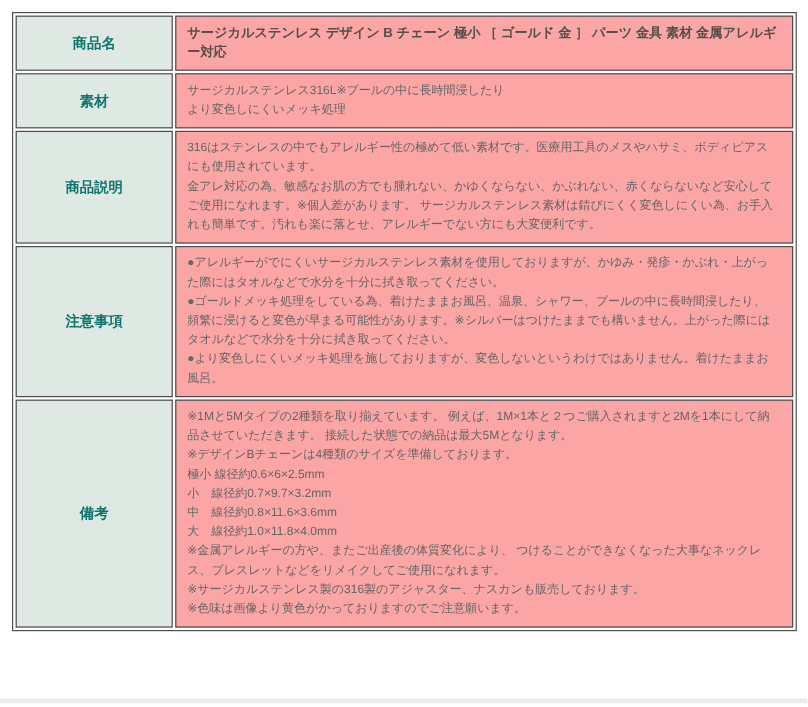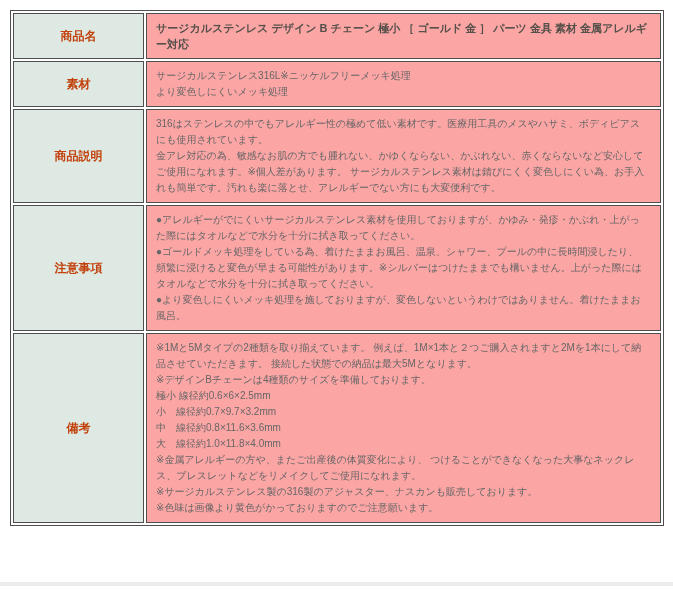--- a/index.html
+++ b/index.html
@@ -31,21 +31,21 @@
     vertical-align: middle;
     box-sizing: border-box;
   }
   td.label {
     width: 131px;
     background: #dde9e2;
     text-align: center;
     font-weight: bold;
     font-size: 12px;
     line-height: 16px;
-    color: #c2410c;
+    color: #0f766e;
     padding: 6px 4px;
   }
   td.value {
     background: #fca5a5;
     font-size: 10px;
     line-height: 16px;
     color: #666666;
     padding: 6px 12px 6px 9px;
   }
   tr.title-row td.value {
@@ -74,21 +74,21 @@
       <tbody>
         <tr class="title-row">
           <td class="label">商品名</td>
           <td class="value">
             <div class="line">サージカルステンレス デザイン B チェーン 極小 ［ ゴールド 金 ］ パーツ 金具 素材 金属アレルギー対応</div>
           </td>
         </tr>
         <tr>
           <td class="label">素材</td>
           <td class="value">
-            <div class="line">サージカルステンレス316L※ニッケルフリーメッキ処理</div>
+            <div class="line">サージカルステンレス316L※プールの中に長時間浸したり</div>
             <div class="line">より変色しにくいメッキ処理</div>
           </td>
         </tr>
         <tr>
           <td class="label">商品説明</td>
           <td class="value">
             <div class="line">316はステンレスの中でもアレルギー性の極めて低い素材です。医療用工具のメスやハサミ、ボディピアスにも使用されています。</div>
             <div class="line">金アレ対応の為、敏感なお肌の方でも腫れない、かゆくならない、かぶれない、赤くならないなど安心してご使用になれます。※個人差があります。 サージカルステンレス素材は錆びにくく変色しにくい為、お手入れも簡単です。汚れも楽に落とせ、アレルギーでない方にも大変便利です。</div>
           </td>
         </tr>

